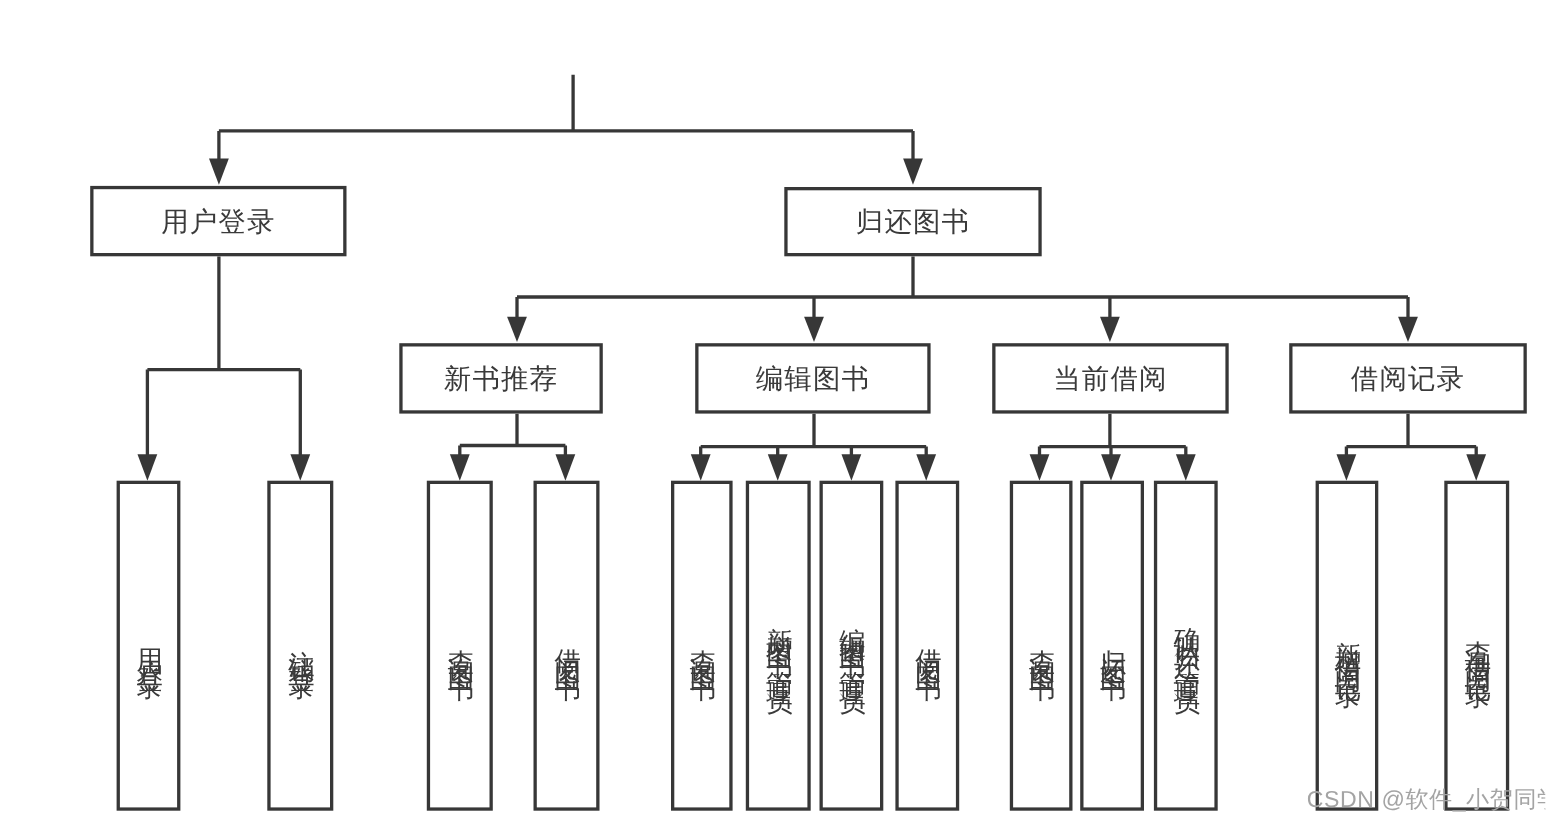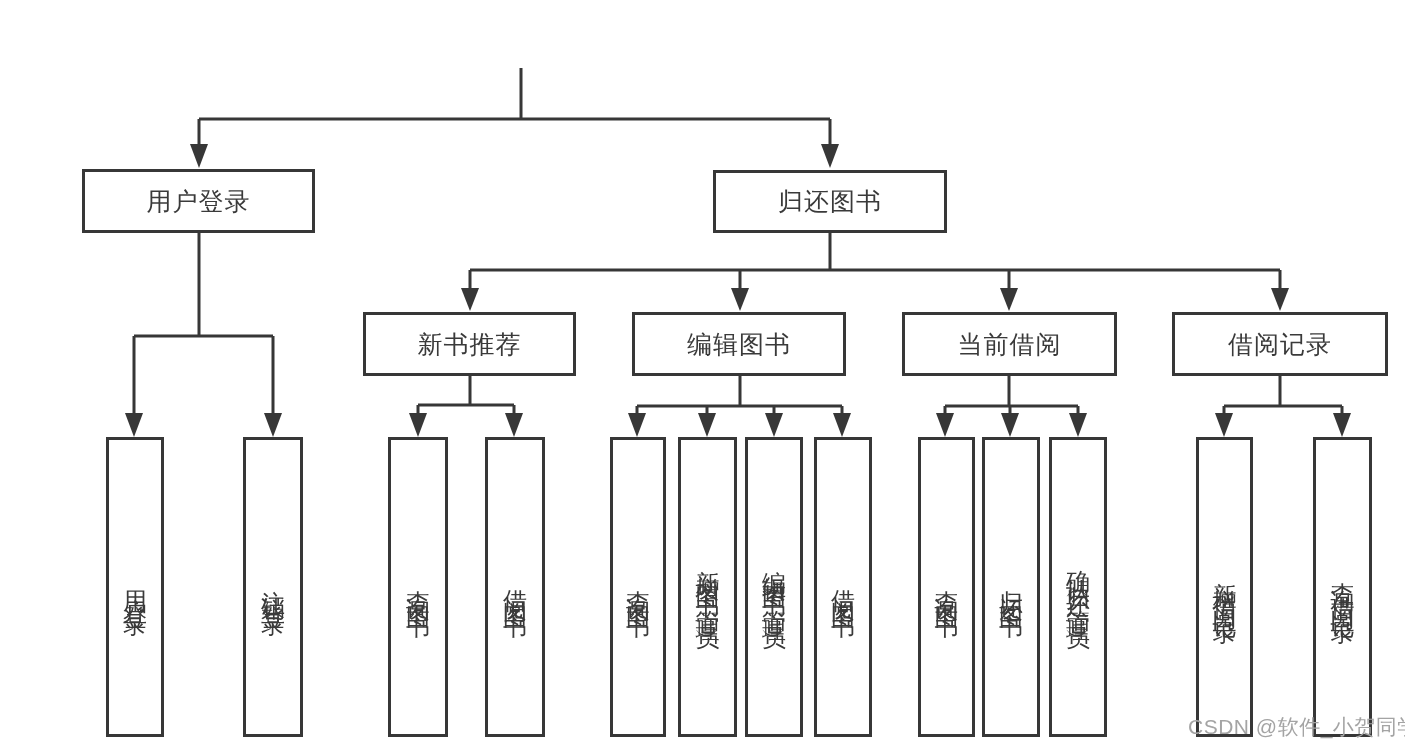--- a/index.html
+++ b/index.html
@@ -94,21 +94,21 @@
       <polygon points="1069,413 1087,413 1078,437"></polygon>
       <polygon points="1215,413 1233,413 1224,437"></polygon>
       <polygon points="1333,413 1351,413 1342,437"></polygon>
     </g>
   </svg>
 
 
   <div class="box" style="left:82px; top:169px; width:233px; height:64px;">用户登录</div>
   <div class="box" style="left:713px; top:170px; width:234px; height:63px;">归还图书</div>
 
-  <div class="box" style="left:363px; top:312px; width:213px; height:64px;">新书推荐</div>
+  <div class="box" style="left:363px; top:312px; width:185px; height:64px;">新书推荐</div>
   <div class="box" style="left:632px; top:312px; width:214px; height:64px;">编辑图书</div>
   <div class="box" style="left:902px; top:312px; width:215px; height:64px;">当前借阅</div>
   <div class="box" style="left:1172px; top:312px; width:216px; height:64px;">借阅记录</div>
 
   <div class="box leaf" style="left:106px; width:58px;">用户登录</div>
   <div class="box leaf" style="left:243px; width:60px;">注销登录</div>
 
   <div class="box leaf" style="left:388px; width:60px;">查询图书</div>
   <div class="box leaf" style="left:485px; width:60px;">借阅图书</div>
 

